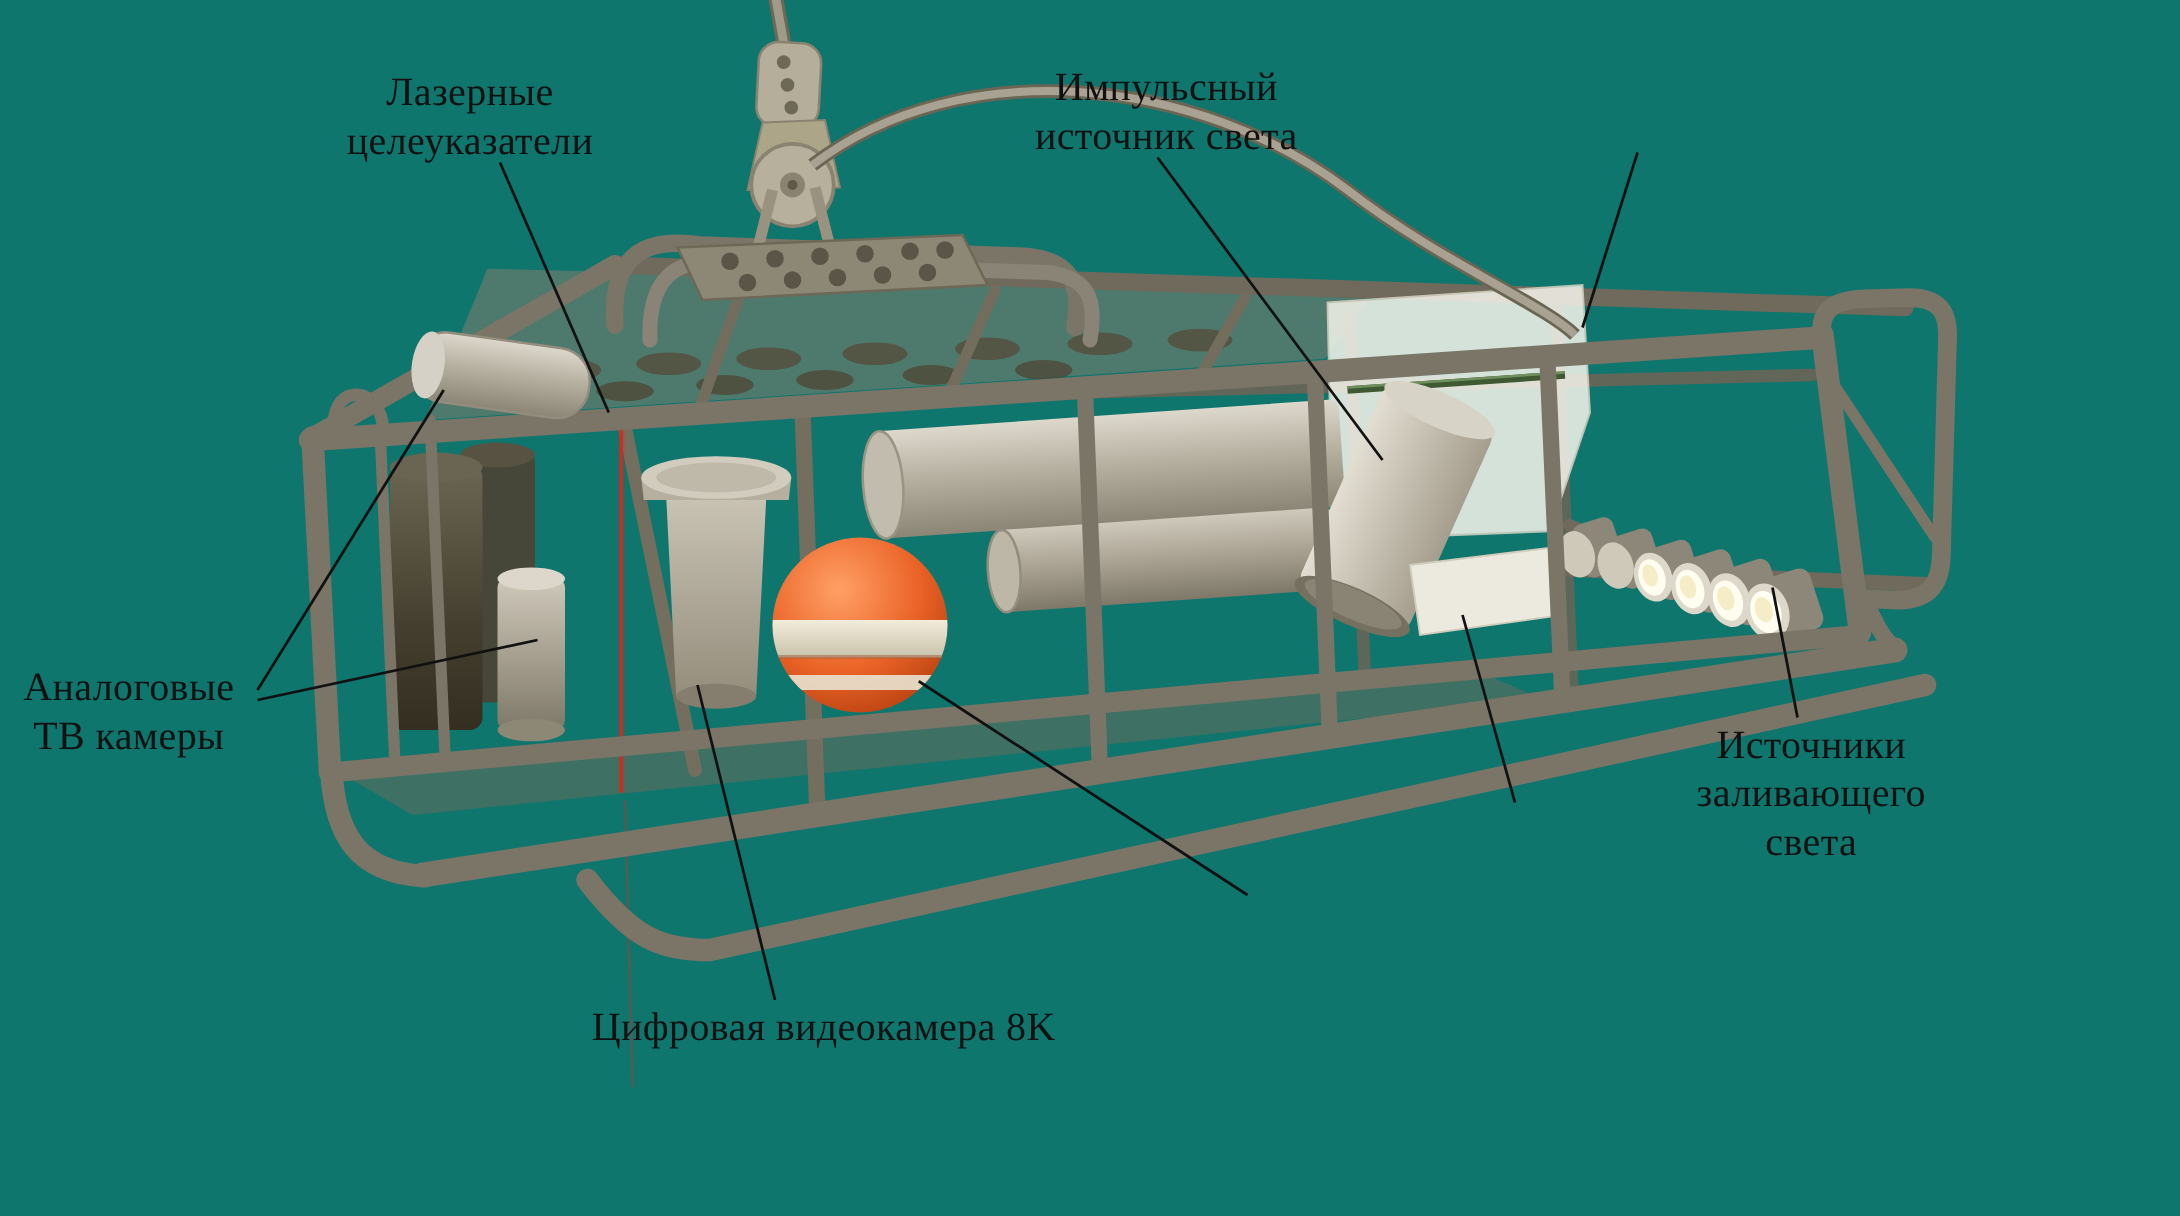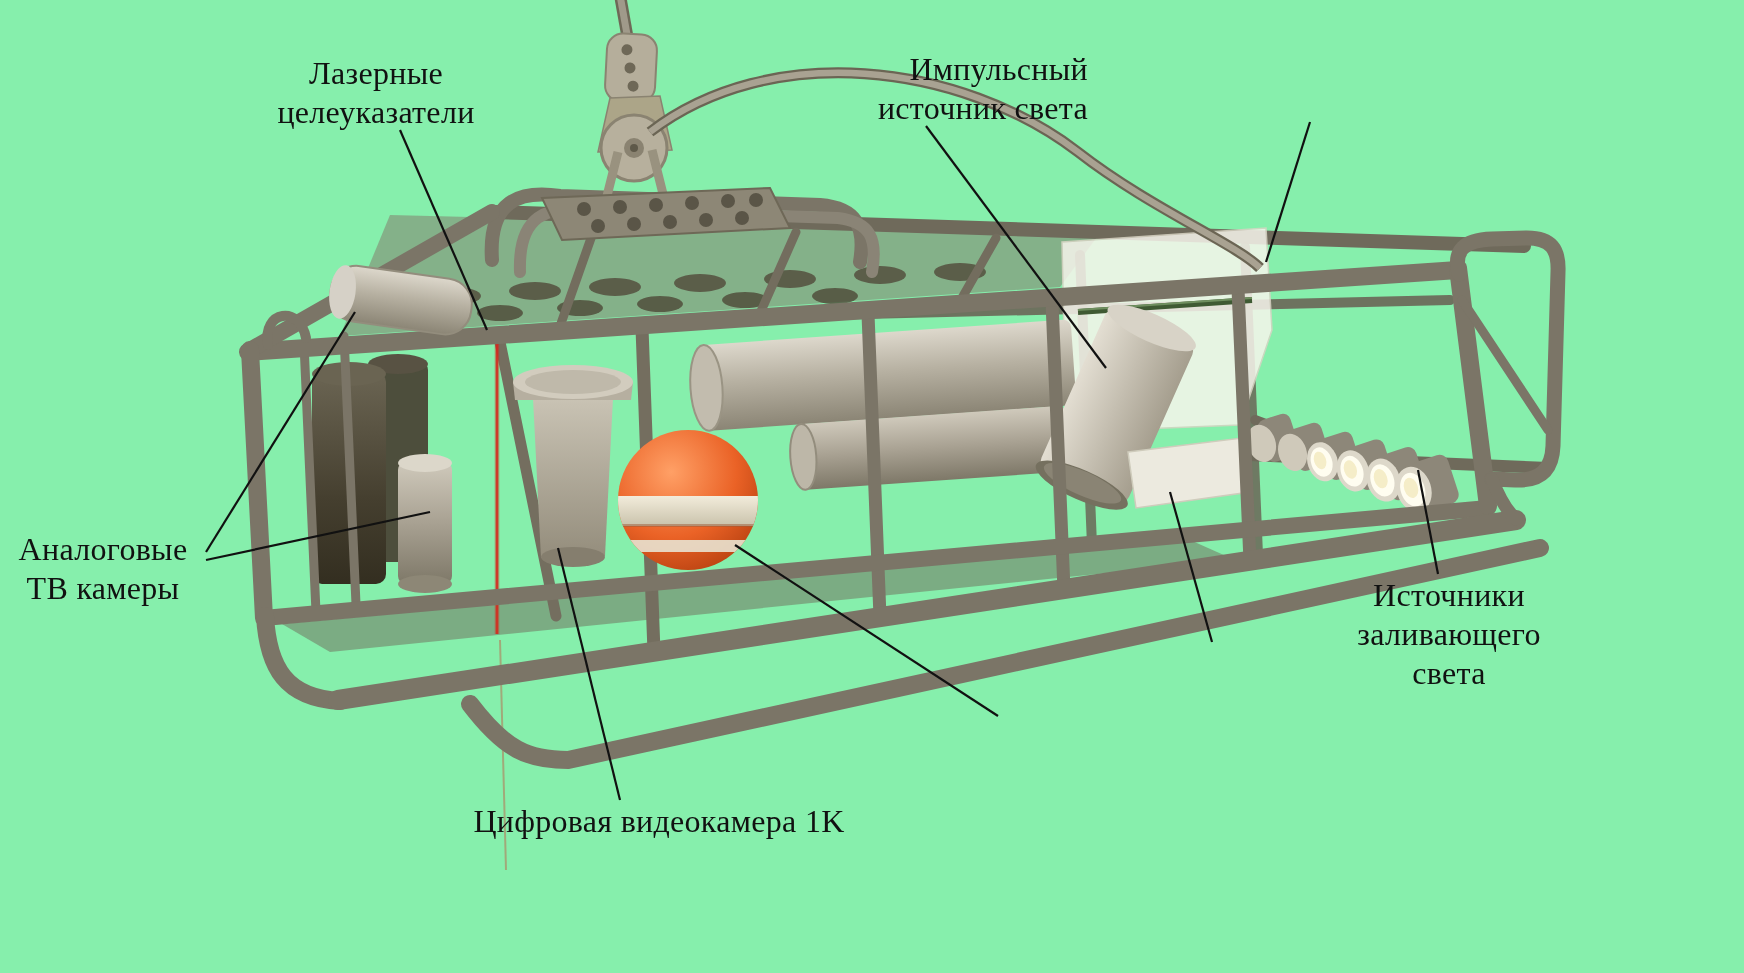--- a/index.html
+++ b/index.html
@@ -1,19 +1,19 @@
 <!DOCTYPE html>
 <html><head>
 <meta charset="utf-8">
 <style>
   html,body{margin:0;padding:0;background:#fff;}
   #stage{
     position:relative;
     width:1744px;height:973px;
-    background:#86efac;
+    background:#0f766e;
     overflow:hidden;
     font-family:"Liberation Serif", serif;
   }
   #scene{position:absolute;left:0;top:0;width:100%;height:100%;}
   .lbl{
     position:absolute;
     font-size:32px;
     line-height:1.22;
     color:#111;
     text-align:center;
@@ -276,28 +276,28 @@
     <line x1="1438" y1="574" x2="1418" y2="470"></line>
     <line x1="1212" y1="642" x2="1170" y2="492"></line>
     <line x1="998" y1="716" x2="735" y2="545"></line>
     <line x1="620" y1="800" x2="558" y2="548"></line>
   </g>
 </svg>
 
 <div class="lbl" style="left:232px;top:54px;width:288px;">Лазерные
 целеуказатели</div>
 
-<div class="lbl" style="left:778px;top:50px;width:310px;text-align:right;">Импульсный
+<div class="lbl" style="left:778px;top:50px;width:310px;">Импульсный
 источник света</div>
 
 
 <div class="lbl" style="left:2px;top:530px;width:202px;">Аналоговые
 ТВ камеры</div>
 
 <div class="lbl" style="left:1344px;top:576px;width:210px;">Источники
 заливающего
 света</div>
 
 
 
-<div class="lbl" style="left:424px;top:802px;width:470px;">Цифровая видеокамера 1K</div>
+<div class="lbl" style="left:424px;top:802px;width:470px;">Цифровая видеокамера 8K</div>
 
 </div>
 
 </body></html>

